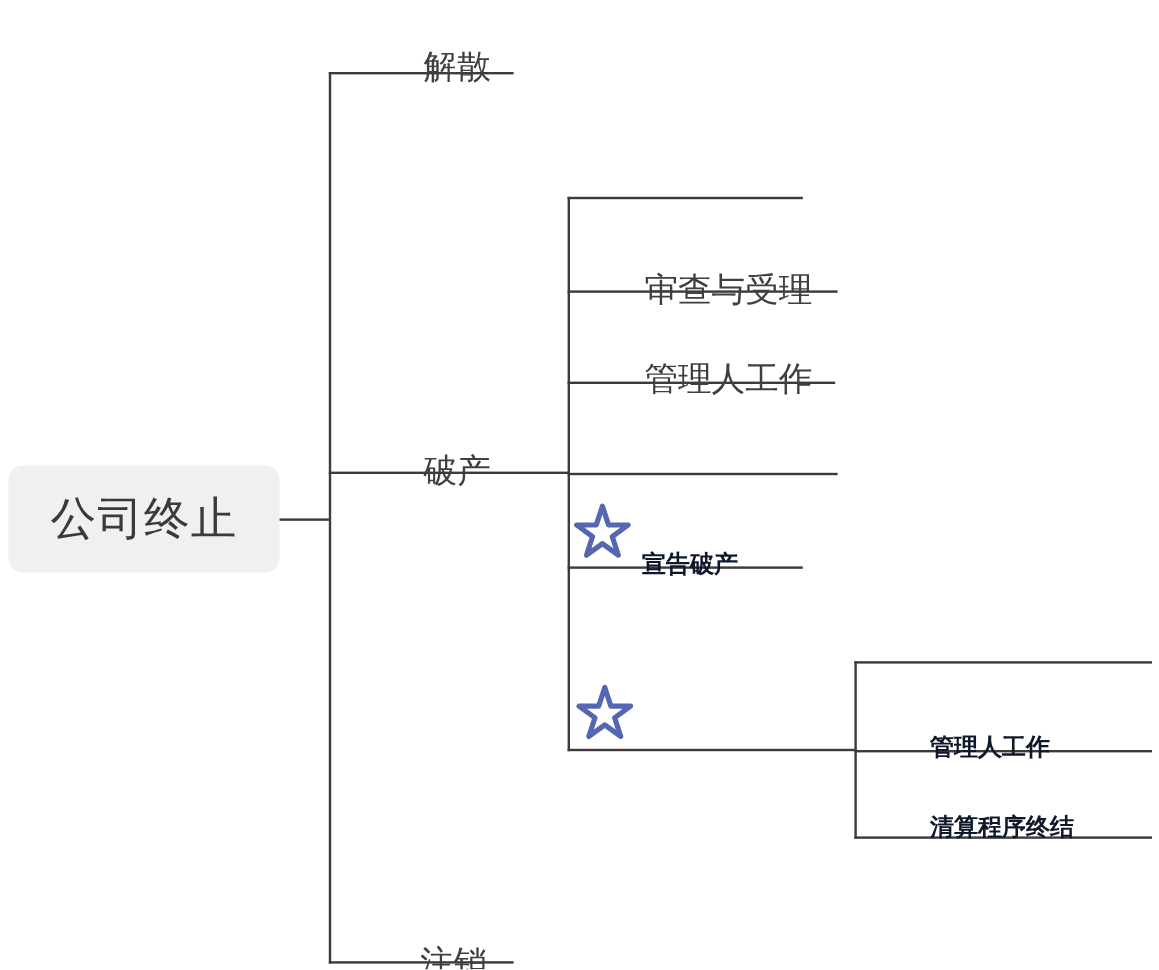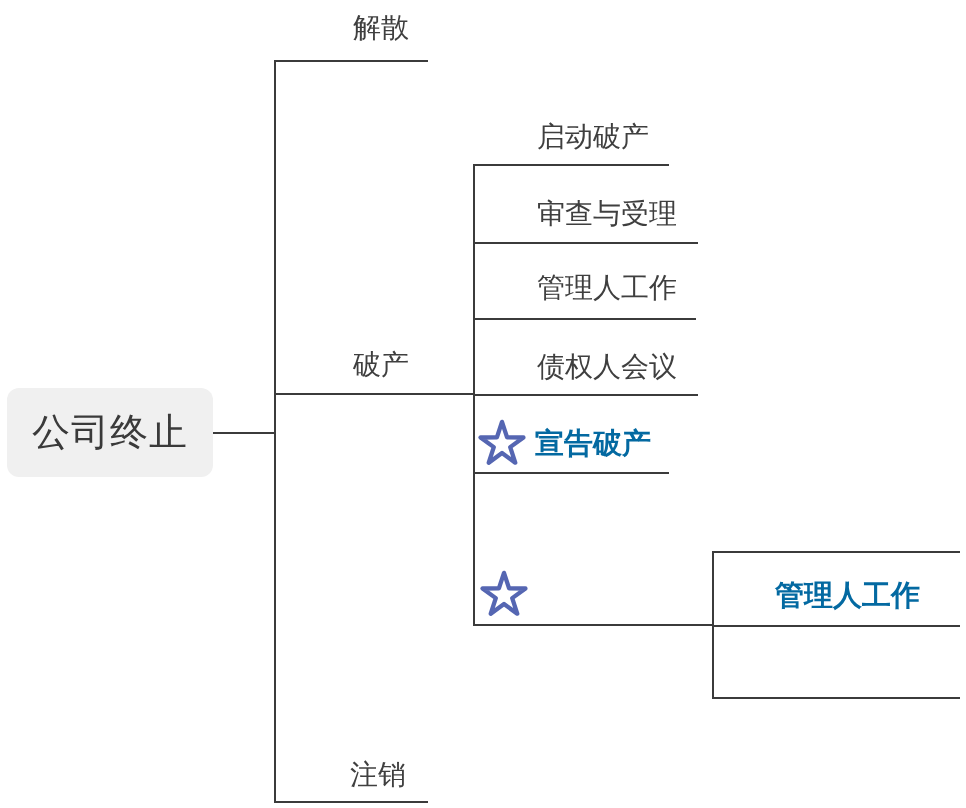--- a/index.html
+++ b/index.html
@@ -21,28 +21,28 @@
   .l-u-guanli    {left:473px;top:318px;width:223px;}
   .l-u-zhaiquan  {left:473px;top:394px;width:225px;}
   .l-u-xuangao   {left:473px;top:472px;width:196px;}
   .l-u-poqing    {left:473px;top:624px;width:241px;}
   .l-trunk3      {left:712px;top:551px;height:148px;}
   .l-u-bianjia   {left:712px;top:551px;width:248px;}
   .l-u-fenpei    {left:712px;top:625px;width:248px;}
   .l-u-zhongjie  {left:712px;top:697px;width:248px;}
   
   .root-topic{
-    position:absolute;left:7px;top:388px;width:206px;height:89px;
+    position:absolute;left:7px;top:388px;width:226px;height:89px;
     background:#f0f0f0;border-radius:12px;
     display:flex;align-items:center;justify-content:center;
     font-size:38px;color:#3a3a3a;letter-spacing:1px;cursor:default;
   }
   
-  .lbl{position:absolute;white-space:nowrap;font-size:28px;color:#3f3f3f;line-height:28px;cursor:default;}
-  .lbl.accent{color:#0369a1;font-weight:bold;font-size:29px;line-height:29px;text-align:right;}
+  .lbl{position:absolute;white-space:nowrap;font-size:28px;color:#3f3f3f;line-height:28px;cursor:default;margin-top:28px;}
+  .lbl.accent{color:#0f172a;font-weight:bold;font-size:20px;line-height:29px;text-align:right;}
   .t-jiesan  {left:353px;top:14px;}
   .t-qidong  {left:537px;top:123px;}
   .t-shencha {left:537px;top:200px;}
   .t-guanli  {left:537px;top:274px;}
   .t-pochan  {left:353px;top:351px;text-align:right;}
   .t-zhaiquan{left:537px;top:353px;}
   .t-xuangao {left:535px;top:429px;}
   .t-bianjia {left:775px;top:509px;}
   .t-poqing  {left:537px;top:581px;}
   .t-fenpei  {left:775px;top:581px;}
@@ -77,33 +77,32 @@
   <div class="ln h l-u-zhongjie"></div>
 
   <div class="root-topic">
     <span>公司终止</span>
   </div>
 
   <div class="lbl t-jiesan">解散</div>
   <div class="lbl t-pochan">破产</div>
   <div class="lbl t-zhuxiao">注销</div>
 
-  <div class="lbl t-qidong">启动破产</div>
   <div class="lbl t-shencha">审查与受理</div>
   <div class="lbl t-guanli">管理人工作</div>
-  <div class="lbl t-zhaiquan">债权人会议</div>
 
   <div class="star star-xuangao">
     <svg viewBox="0 0 100 100" fill="none" xmlns="http://www.w3.org/2000/svg">
       <polygon points="50,6 60.6,38.4 94.7,38.5 67.1,58.6 77.6,91 50,71 22.4,91 32.9,58.6 5.3,38.5 39.4,38.4" stroke="#5566b2" stroke-width="9" stroke-linejoin="round" fill="none"></polygon>
     </svg>
   </div>
   <div class="lbl accent t-xuangao">宣告破产</div>
 
   <div class="star star-poqing">
     <svg viewBox="0 0 100 100" fill="none" xmlns="http://www.w3.org/2000/svg">
       <polygon points="50,6 60.6,38.4 94.7,38.5 67.1,58.6 77.6,91 50,71 22.4,91 32.9,58.6 5.3,38.5 39.4,38.4" stroke="#5566b2" stroke-width="9" stroke-linejoin="round" fill="none"></polygon>
     </svg>
   </div>
 
   <div class="lbl accent t-fenpei">管理人工作</div>
+  <div class="lbl accent t-zhongjie">清算程序终结</div>
 
 </div>
 
 </body></html>

